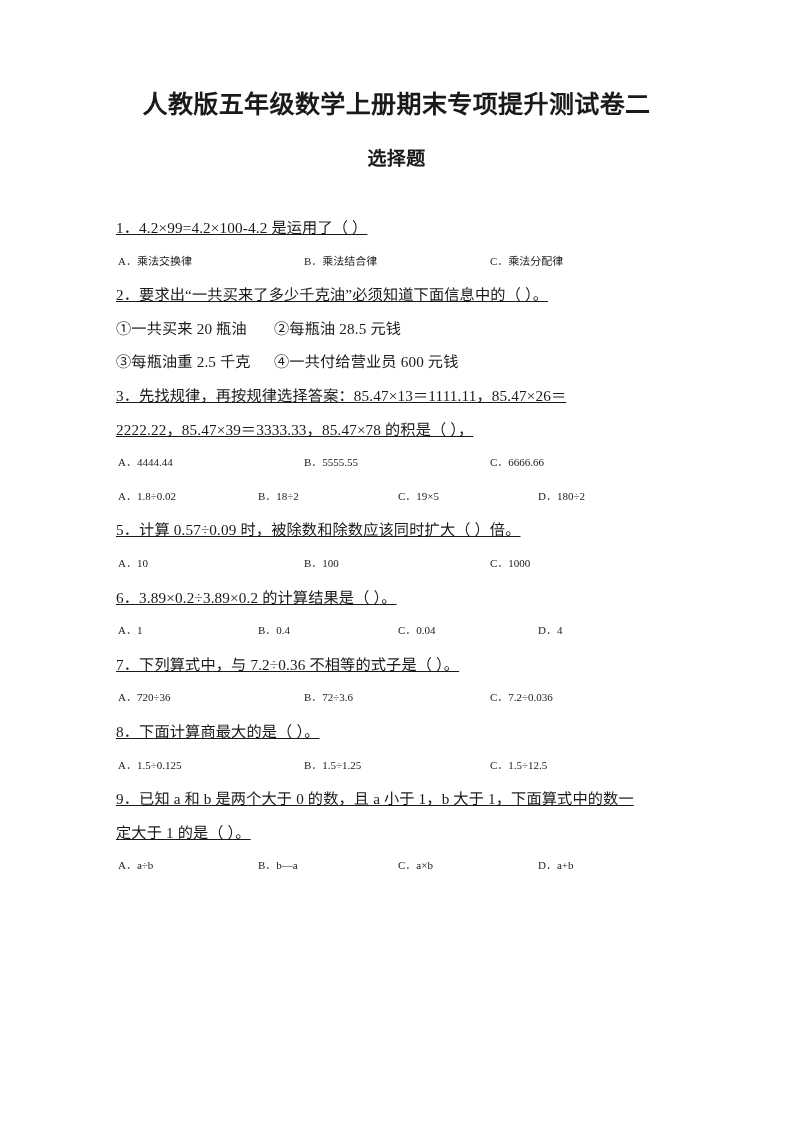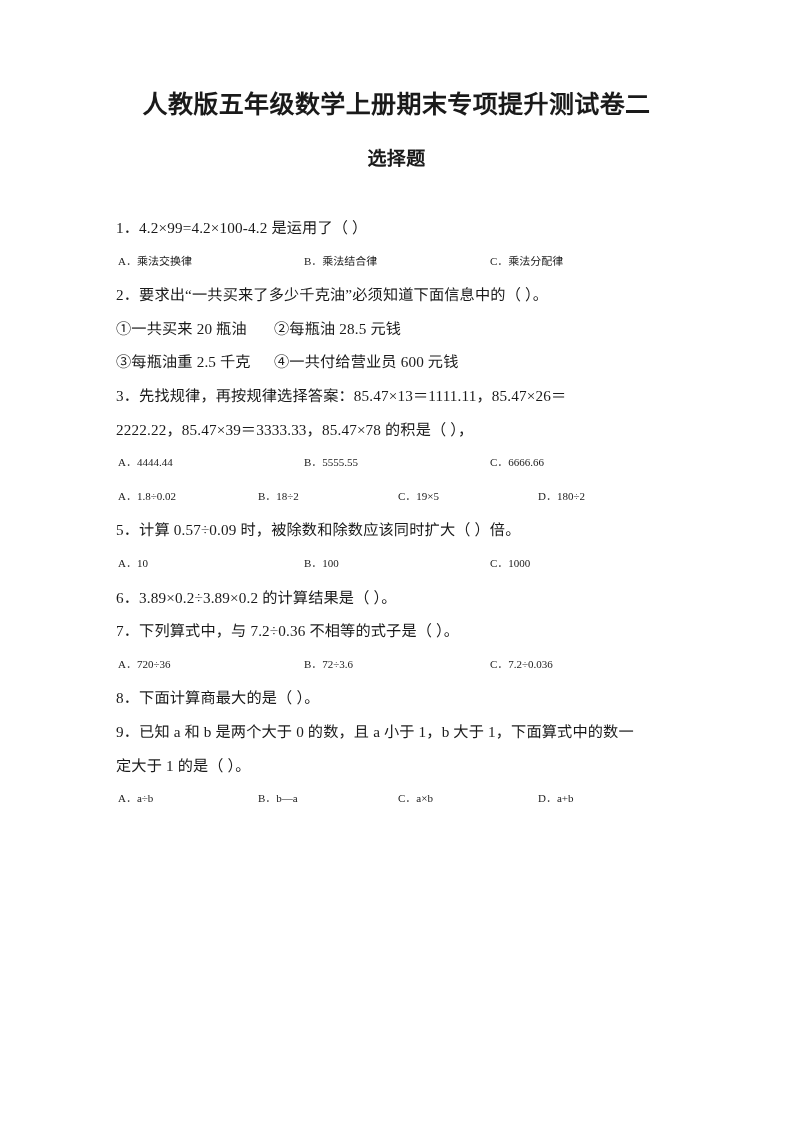--- a/index.html
+++ b/index.html
@@ -62,20 +62,21 @@
     width: 570px;
   }
 
   .line {
     position: relative;
     height: 33.6px;
     line-height: 33.6px;
     font-size: 15.2px;
     white-space: nowrap;
     letter-spacing: 0.15px;
+    text-decoration: underline;
   }
 
   .line.stem,
   .line.subitem-row {
     font-size: 15.2px;
   }
 
   
   .line.cont {
     padding-left: 0;
@@ -164,31 +165,42 @@
       <div class="question">
         <div class="line stem">5．计算 0.57÷0.09 时，被除数和除数应该同时扩大（      ）倍。</div>
         <div class="opt-row">
           <span class="opt c3-a">A．10</span>
           <span class="opt c3-b">B．100</span>
           <span class="opt c3-c">C．1000</span>
         </div>
       </div>
       <div class="question">
         <div class="line stem">6．3.89×0.2÷3.89×0.2 的计算结果是（      ）。</div>
+        <div class="opt-row">
+          <span class="opt c4-a">A．1</span>
+          <span class="opt c4-b">B．0.4</span>
+          <span class="opt c4-c">C．0.04</span>
+          <span class="opt c4-d">D．4</span>
+        </div>
       </div>
       <div class="question">
         <div class="line stem">7．下列算式中，与 7.2÷0.36 不相等的式子是（      ）。</div>
         <div class="opt-row">
           <span class="opt c3-a">A．720÷36</span>
           <span class="opt c3-b">B．72÷3.6</span>
           <span class="opt c3-c">C．7.2÷0.036</span>
         </div>
       </div>
       <div class="question">
         <div class="line stem">8．下面计算商最大的是（      ）。</div>
+        <div class="opt-row">
+          <span class="opt c3-a">A．1.5÷0.125</span>
+          <span class="opt c3-b">B．1.5÷1.25</span>
+          <span class="opt c3-c">C．1.5÷12.5</span>
+        </div>
       </div>
       <div class="question">
         <div class="line stem">9．已知 a 和 b 是两个大于 0 的数，且 a 小于 1，b 大于 1，下面算式中的数一</div>
         <div class="line stem cont">定大于 1 的是（      ）。</div>
         <div class="opt-row">
           <span class="opt c4-a">A．a÷b</span>
           <span class="opt c4-b">B．b—a</span>
           <span class="opt c4-c">C．a×b</span>
           <span class="opt c4-d">D．a+b</span>
         </div>

